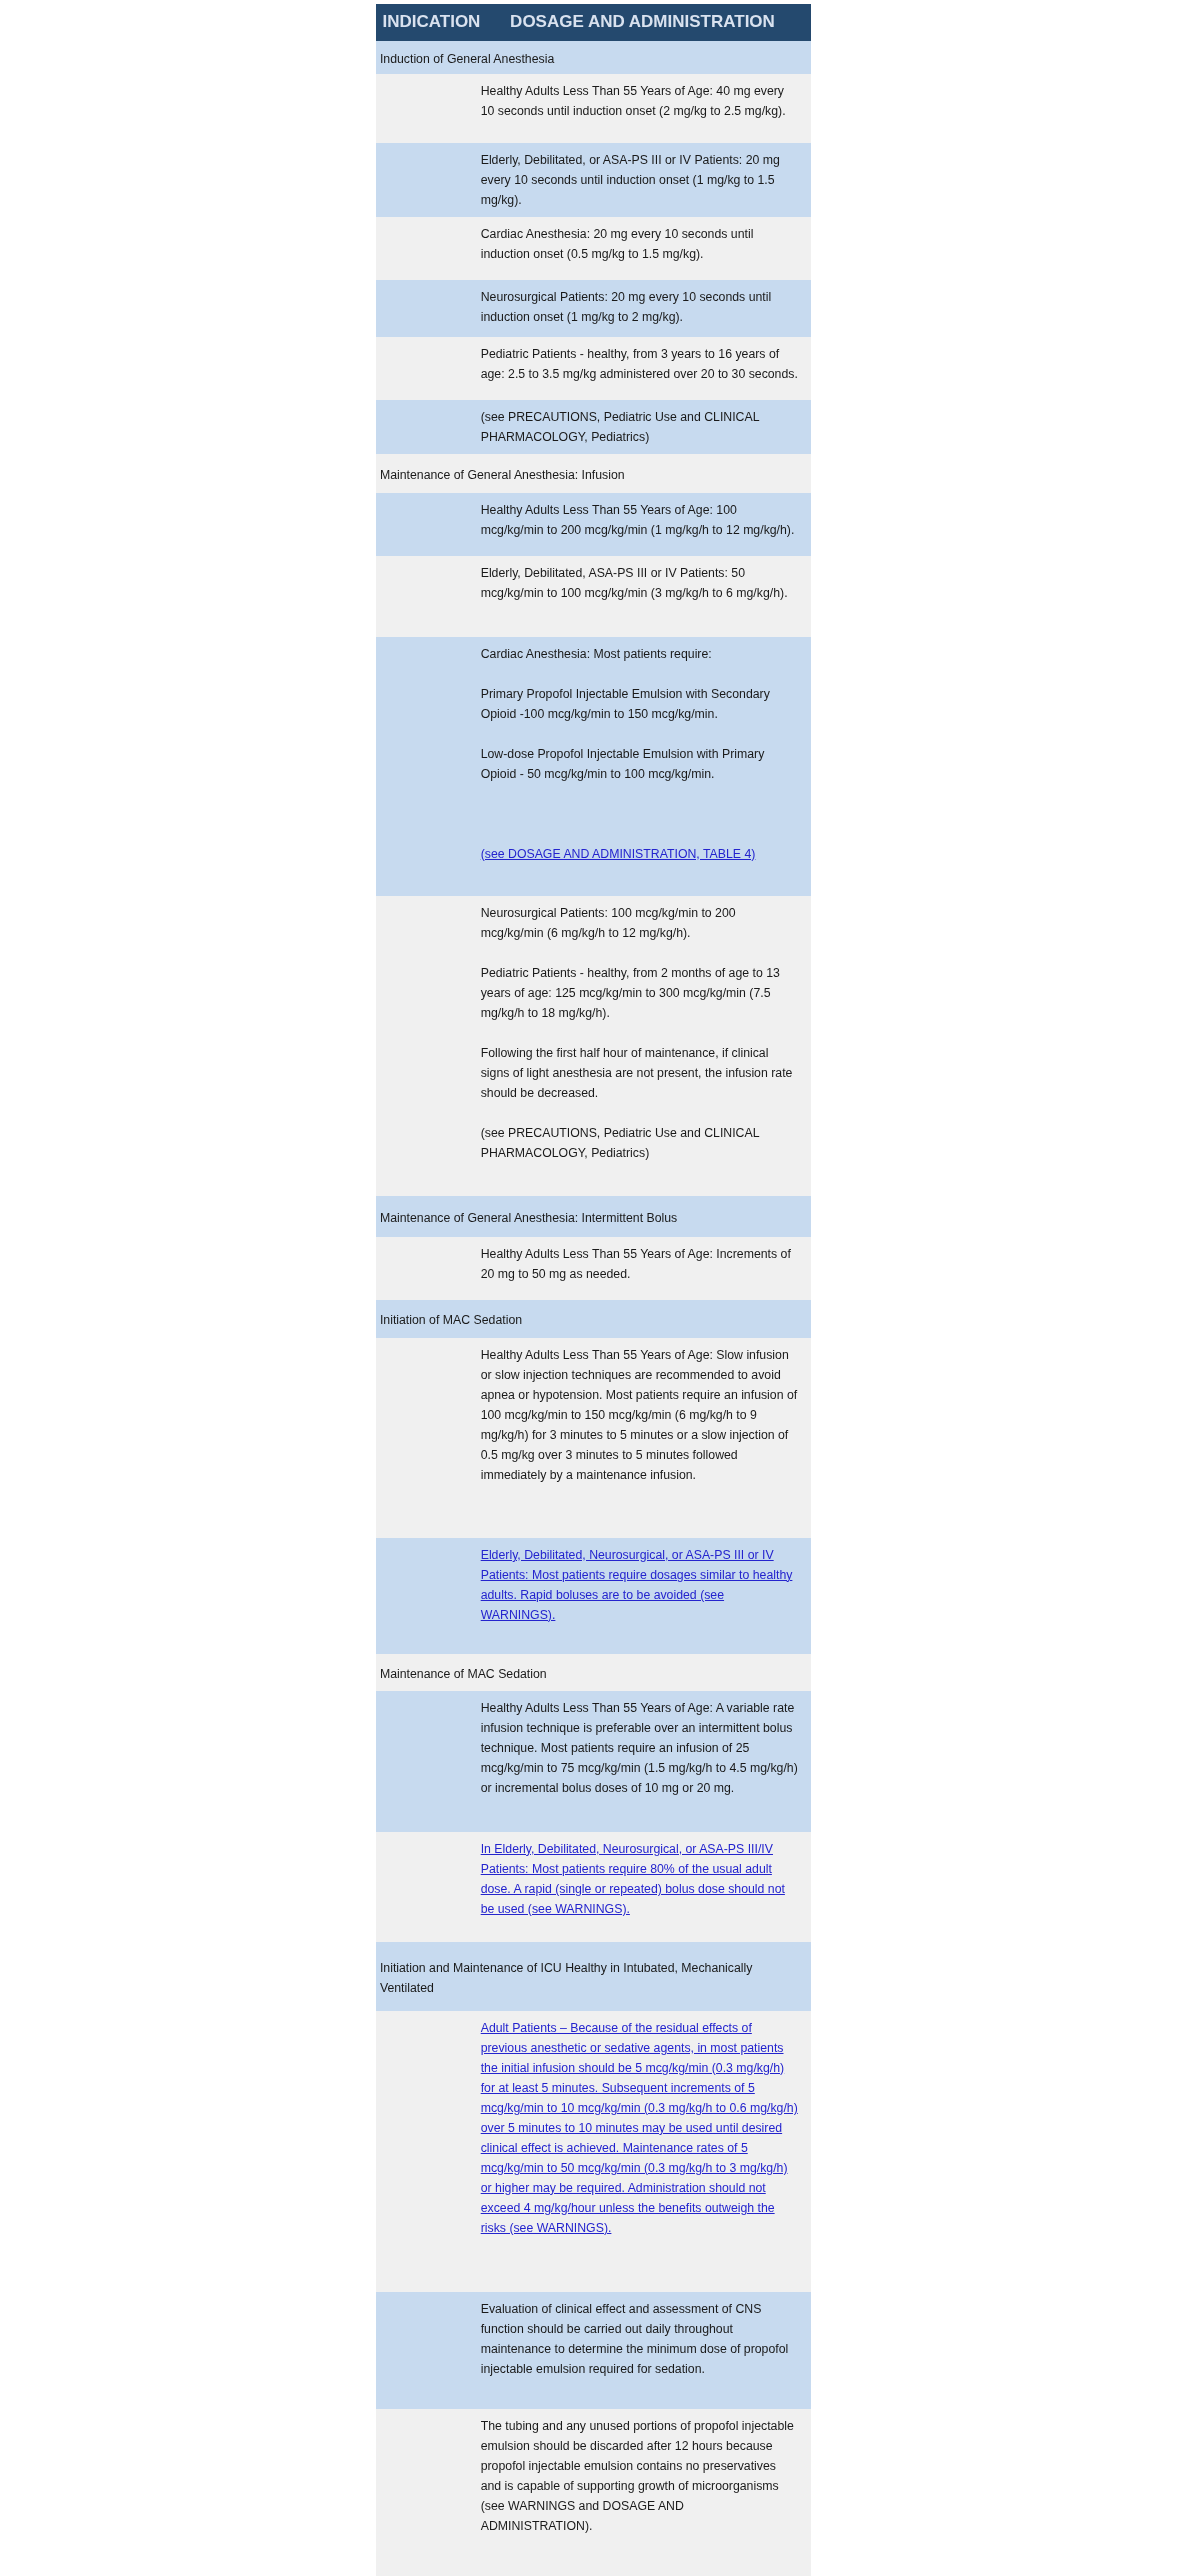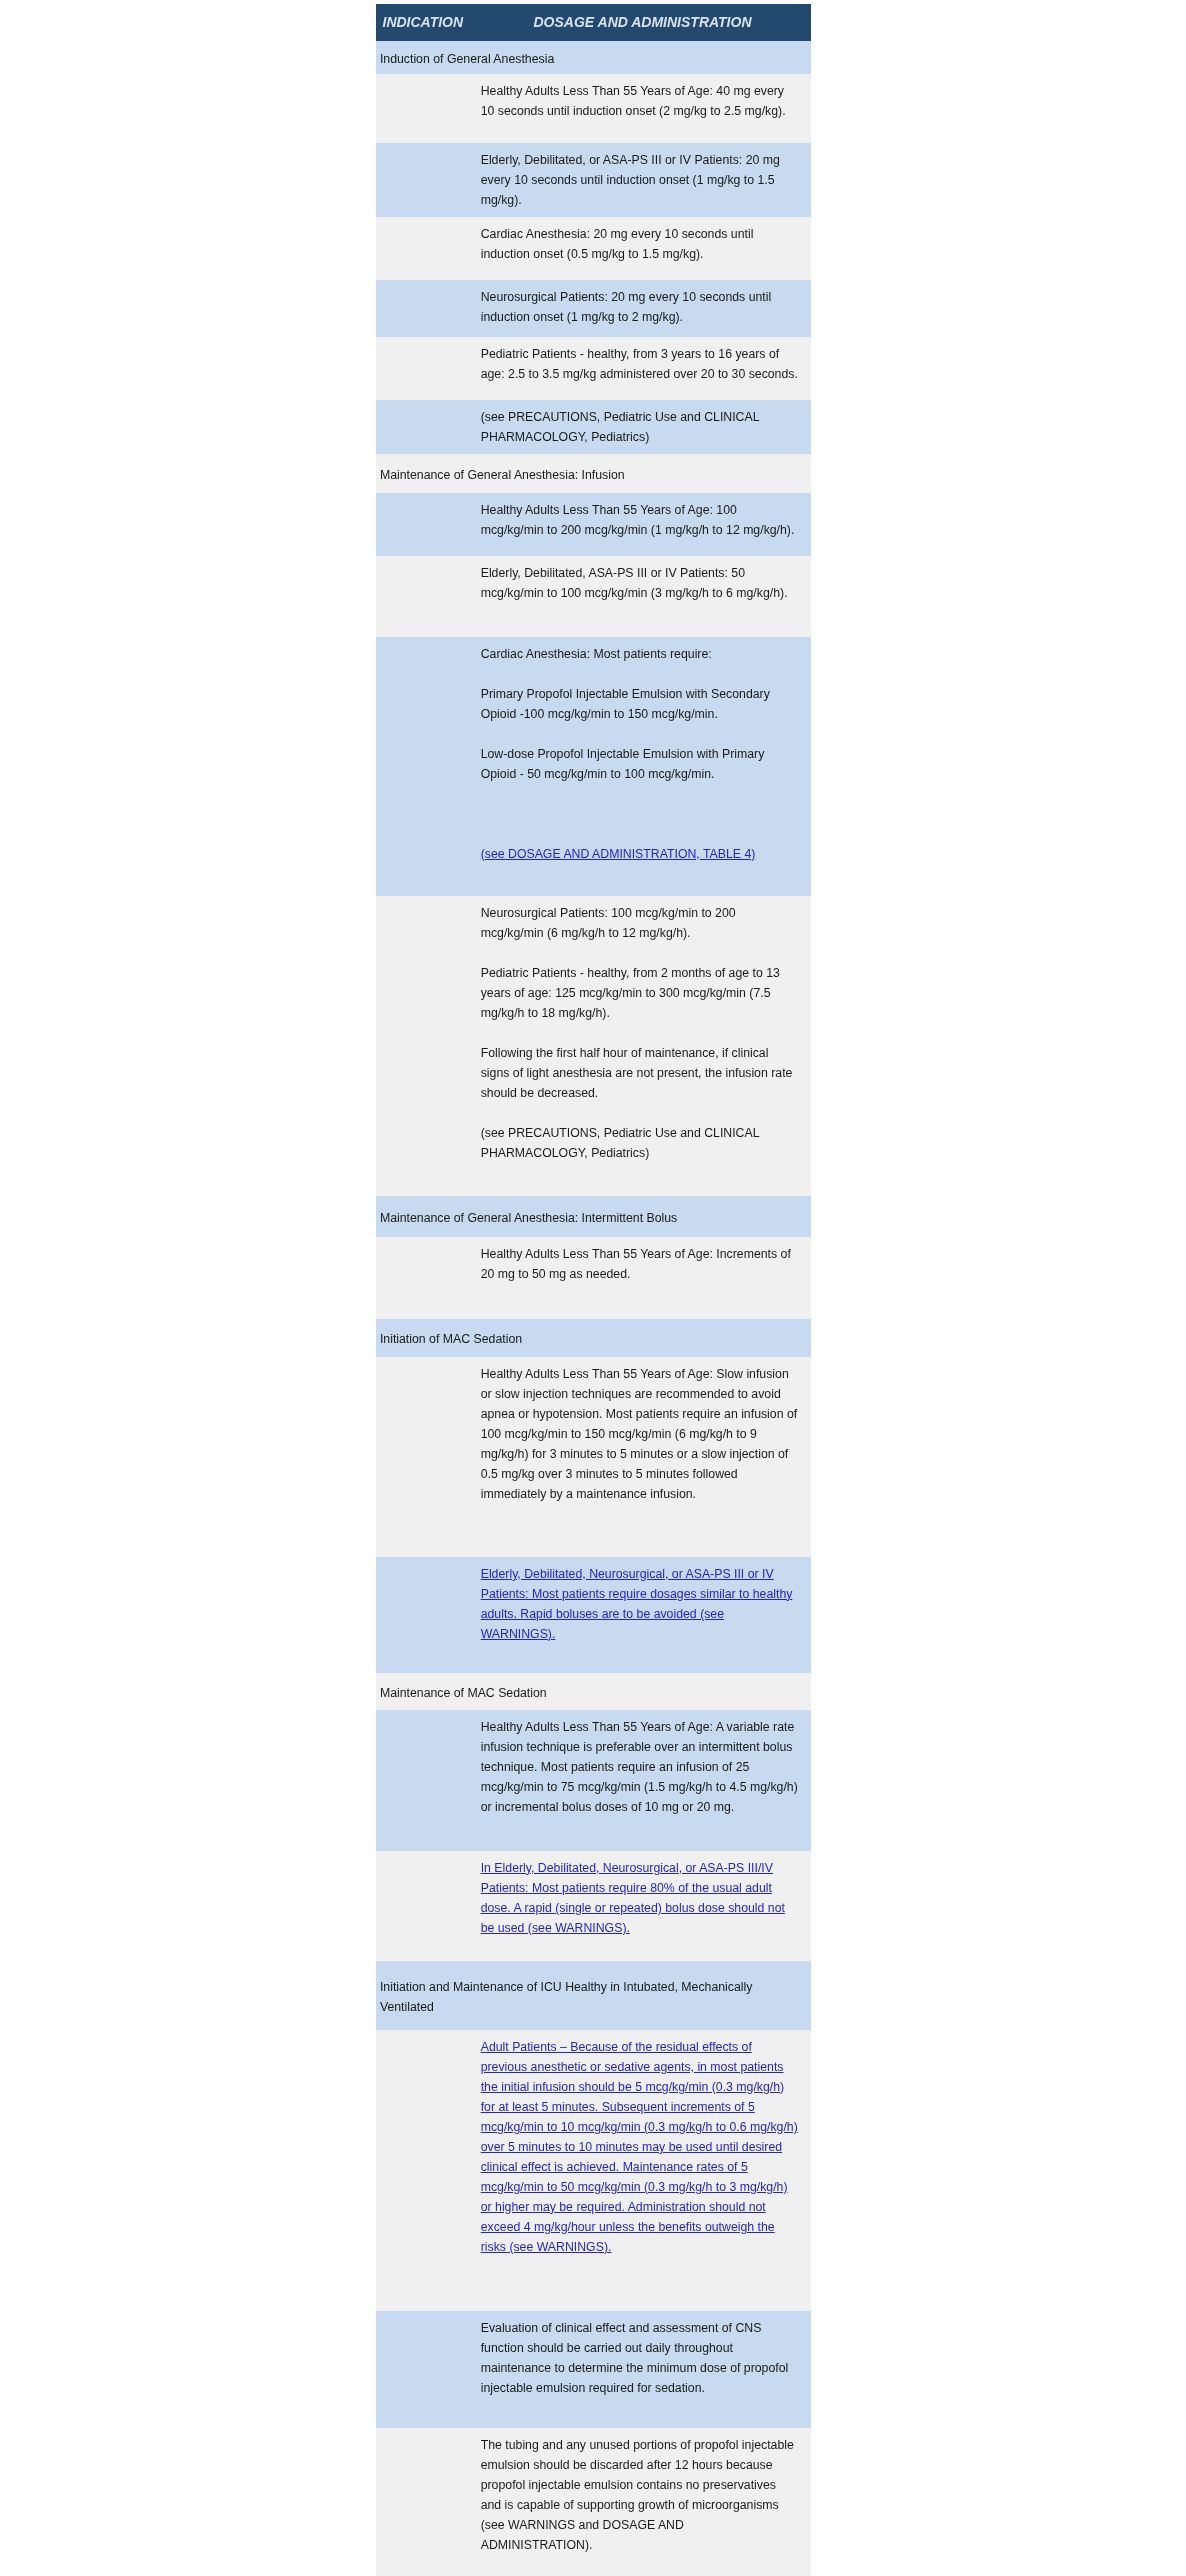--- a/index.html
+++ b/index.html
@@ -24,25 +24,24 @@
     width:435px;
     margin:3.5px auto 0 auto;
     border-collapse:collapse;
     table-layout:fixed;
   }
   col.c-indication{width:99px;}
   thead tr{height:37px;}
   thead th{
     background:var(--header-bg);
     color:var(--header-text);
-    font-size:14px;
+    font-size:17px;
     font-weight:bold;
     vertical-align:middle;
     padding:5.3px 7px;
-    font-style:italic;
   }
   th.h-col1{text-align:left;}
   th.h-col2{text-align:center;}
   td{
     font-size:12.3px;
     line-height:20px;
     color:var(--body-text);
     vertical-align:top;
   }
   tr.shade-blue td{background:var(--row-blue);}
@@ -148,21 +147,21 @@
           <td class="dosage-cell">
             <p>Neurosurgical Patients: 100 mcg/kg/min to 200 mcg/kg/min (6 mg/kg/h to 12 mg/kg/h).</p>
             <p>Pediatric Patients - healthy, from 2 months of age to 13 years of age: 125 mcg/kg/min to 300 mcg/kg/min (7.5 mg/kg/h to 18 mg/kg/h).</p>
             <p>Following the first half hour of maintenance, if clinical signs of light anesthesia are not present, the infusion rate should be decreased.</p>
             <p>(see PRECAUTIONS, Pediatric Use and CLINICAL PHARMACOLOGY, Pediatrics)</p>
           </td>
         </tr>
         <tr class="shade-blue" style="height: 41px;">
           <td colspan="2" class="section-cell">Maintenance of General Anesthesia: Intermittent Bolus</td>
         </tr>
-        <tr class="shade-gray" style="height: 82px; margin-left: 32px;">
+        <tr class="shade-gray" style="height: 63px; margin-left: 32px;">
           <td class="indication-cell"></td>
           <td class="dosage-cell">
             <p>Healthy Adults Less Than 55 Years of Age: Increments of 20 mg to 50 mg as needed.</p>
           </td>
         </tr>
         <tr class="shade-blue" style="height: 38px;">
           <td colspan="2" class="section-cell">Initiation of MAC Sedation</td>
         </tr>
         <tr class="shade-gray" style="height: 200px;">
           <td class="indication-cell"></td>

